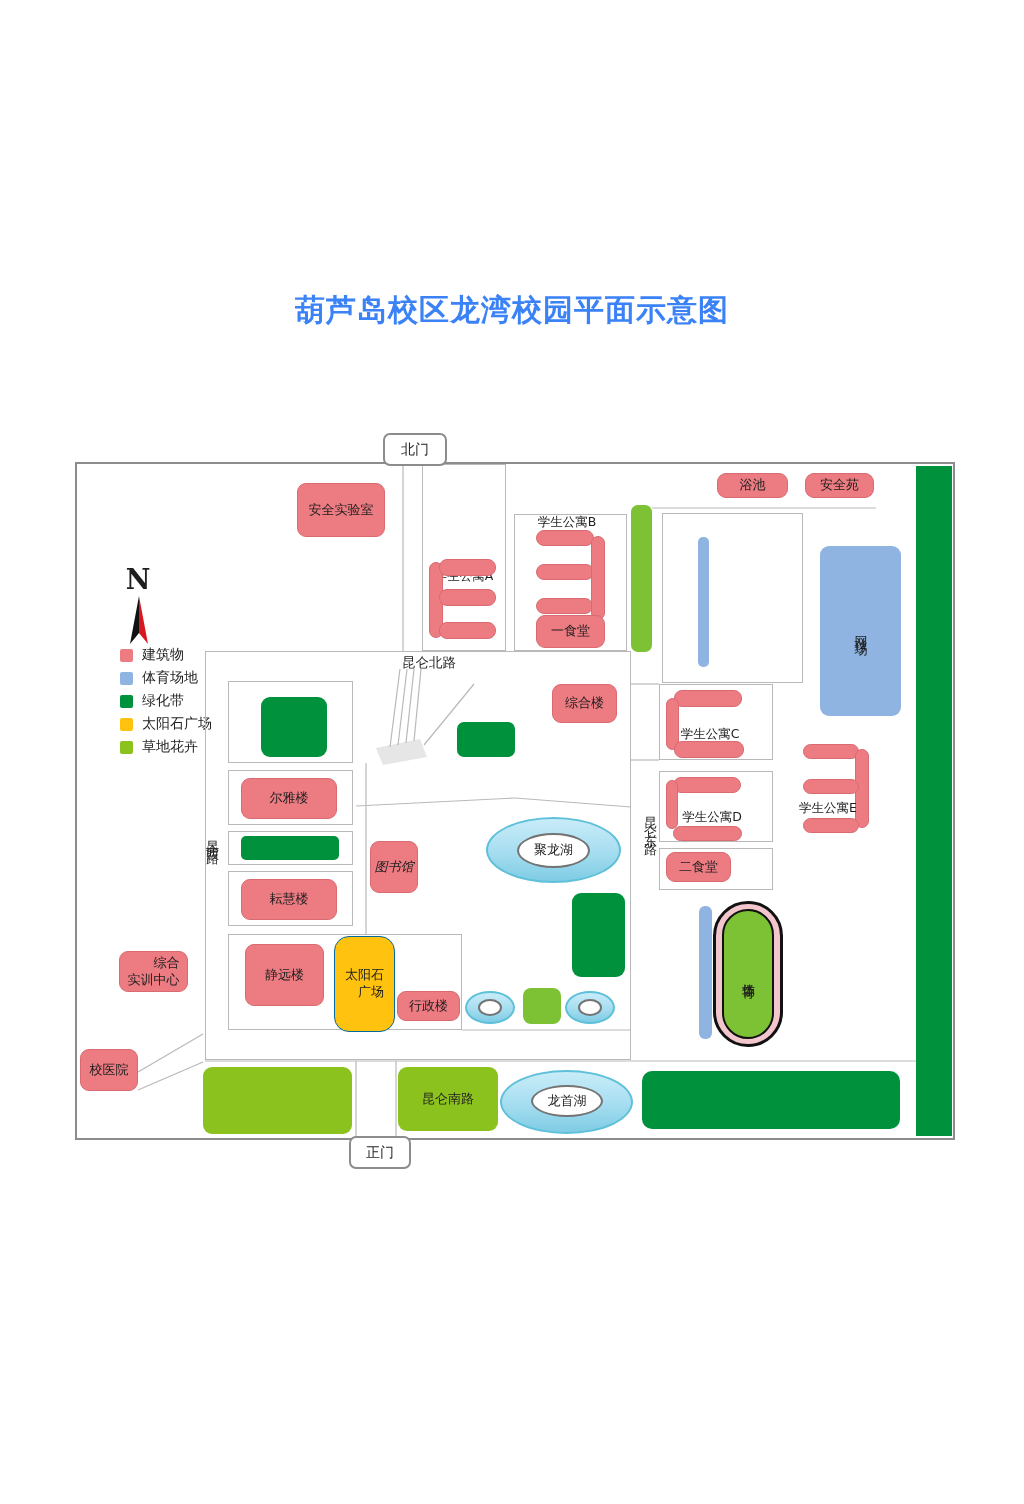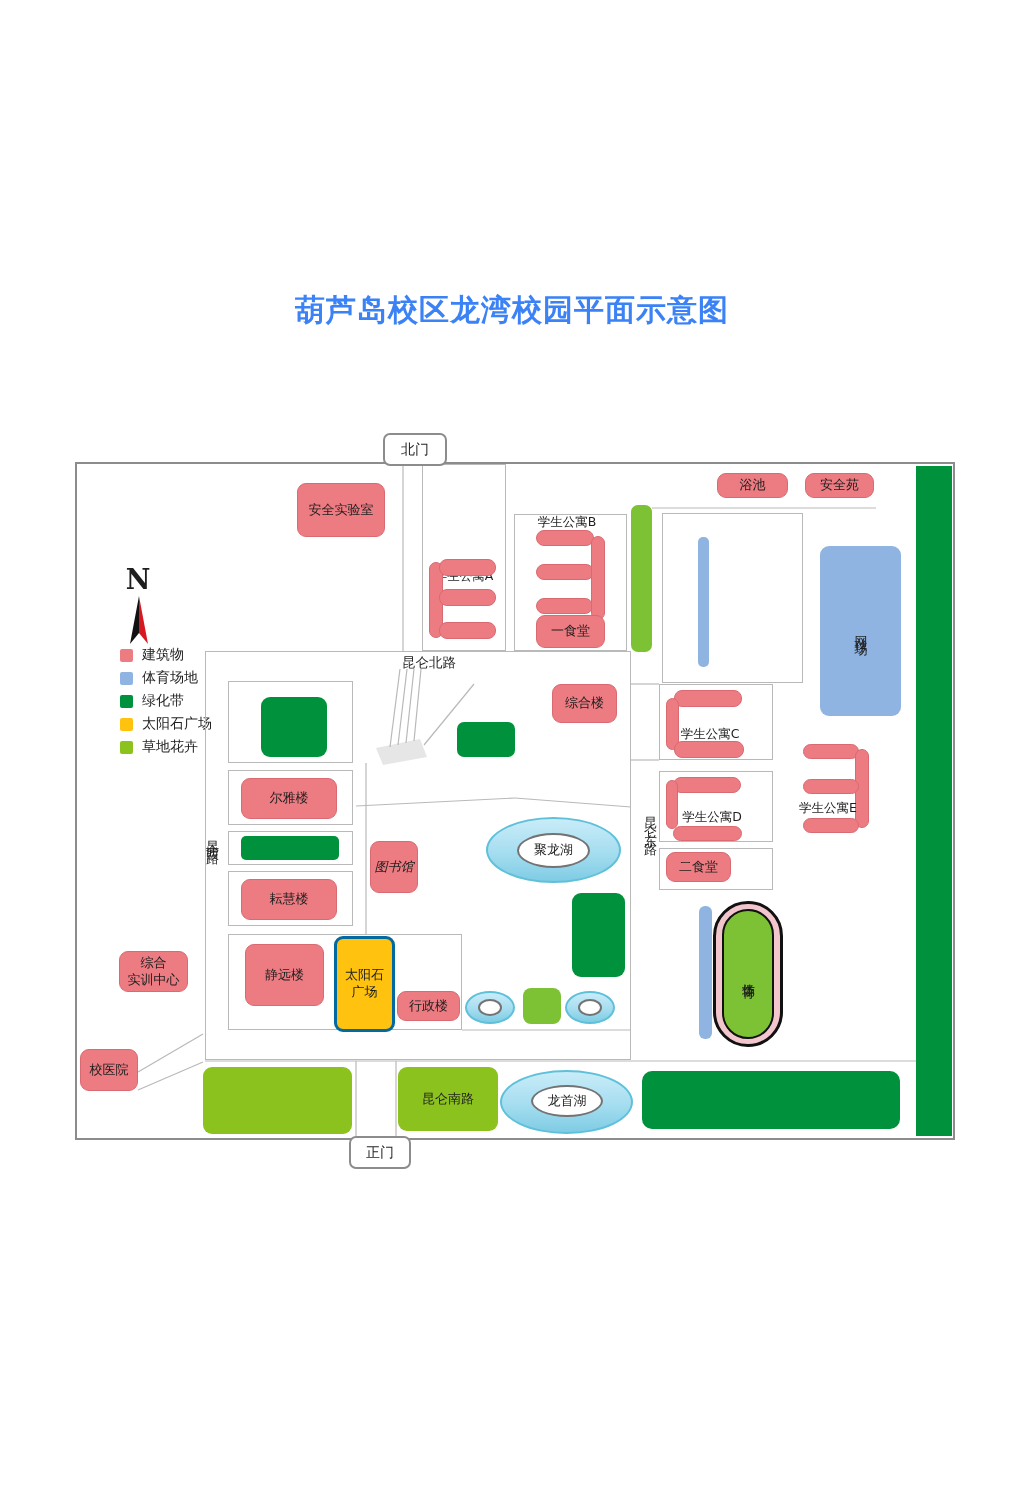--- a/index.html
+++ b/index.html
@@ -1,19 +1,19 @@
 <!DOCTYPE html>
 <html><head>
 <meta charset="utf-8">
 <style>
   html,body{margin:0;padding:0;background:#ffffff;}
   #page{position:relative;width:1024px;height:1504px;background:#ffffff;overflow:hidden;
         font-family:"DejaVu Sans","Liberation Sans",sans-serif;color:#1e1e1e;}
   .abs{position:absolute;box-sizing:border-box;}
-  .lbl{display:flex;align-items:center;justify-content:center;text-align:center;
+  .lbl{display:flex;align-items:center;justify-content:center;text-align:right;
        white-space:pre-line;font-size:13px;line-height:1.3;color:#1e1e1e;}
   .b{background:#ED7B82;border:1px solid #D96A72;border-radius:9px;}
   .bar{background:#ED7B82;border:1px solid #D96A72;border-radius:8px;}
   .box{border:1px solid #b9b9b9;background:transparent;}
   .dg{background:#00913D;}
   .lgr{background:#8CC21E;}
   .bgr{background:#7CC234;}
   .blue{background:#8FB4E1;}
   .freelbl{font-size:12.5px;text-align:center;color:#1e1e1e;line-height:1.1;}
   .vtext{writing-mode:vertical-rl;text-orientation:upright;font-size:13px;color:#1e1e1e;}
@@ -142,21 +142,21 @@
   <div class="abs box z5" style="left:228px;top:831px;width:125px;height:34px;"></div>
   <div class="abs dg z6" style="left:241px;top:836px;width:98px;height:24px;border-radius:5px;"></div>
 
   <div class="abs box z5" style="left:228px;top:871px;width:125px;height:55px;"></div>
   <div class="abs b lbl z6" style="left:241px;top:879px;width:96px;height:41px;">耘慧楼</div>
 
   <div class="abs vtext z6" style="left:203px;top:830px;height:86px;letter-spacing:4px;">昆仑西路</div>
 
   <div class="abs box z5" style="left:228px;top:934px;width:234px;height:96px;"></div>
   <div class="abs b lbl z6" style="left:245px;top:944px;width:79px;height:62px;">静远楼</div>
-  <div class="abs lbl z6" style="left:334px;top:936px;width:61px;height:96px;background:#FFC20E;border:3px solid #0369a1;border-radius:9px;">太阳石
+  <div class="abs lbl z6" style="left:334px;top:936px;width:61px;height:96px;background:#FFC20E;border:1px solid #0369a1;border-radius:15px;">太阳石
 广场</div>
   <div class="abs b lbl z7" style="left:397px;top:991px;width:63px;height:30px;">行政楼</div>
 
   <div class="abs b lbl z6" style="left:370px;top:841px;width:48px;height:52px;font-style:italic;">图书馆</div>
   <div class="abs dg z6" style="left:457px;top:722px;width:58px;height:35px;border-radius:7px;"></div>
   <div class="abs b lbl z6" style="left:552px;top:684px;width:65px;height:39px;">综合楼</div>
 
   <div class="abs lake-outer z6" style="left:486px;top:817px;width:135px;height:66px;"></div>
   <div class="abs lake-inner lbl z7" style="left:517px;top:833px;width:73px;height:35px;">聚龙湖</div>
 

